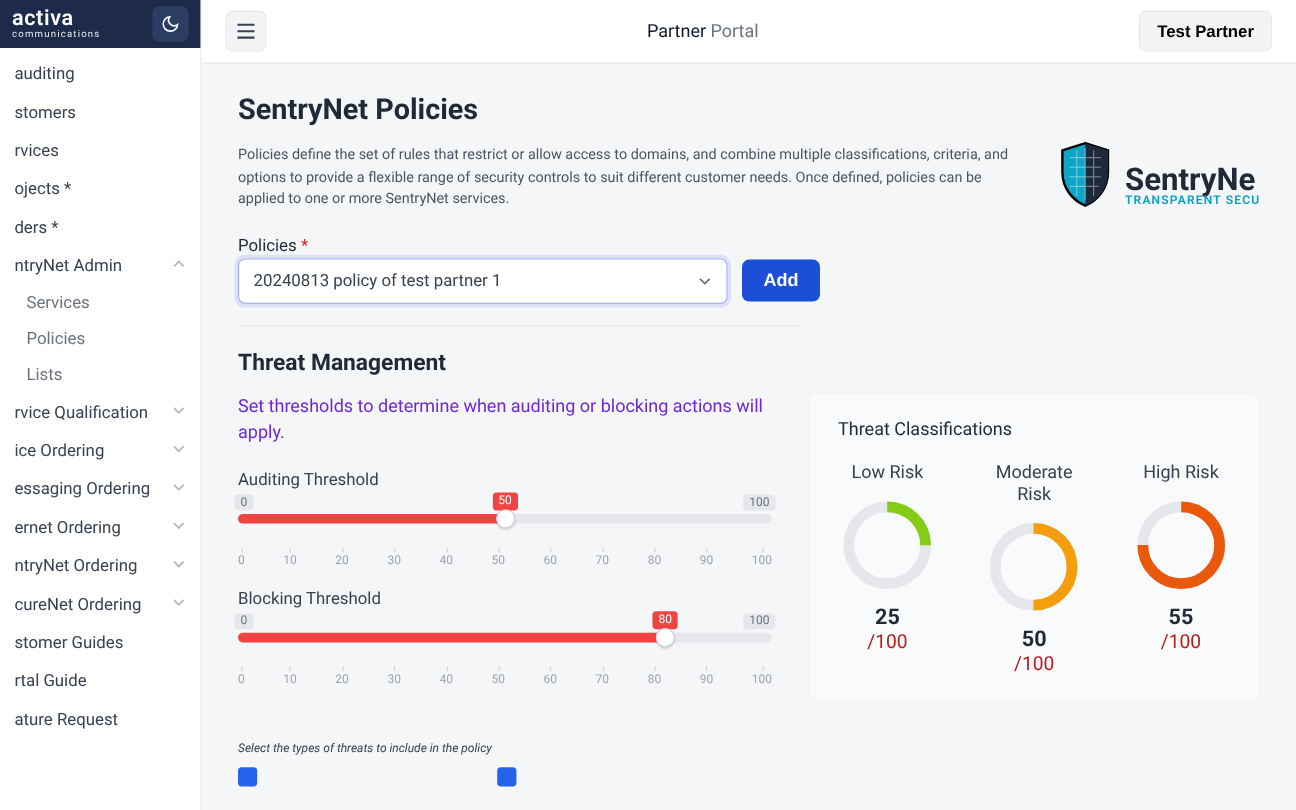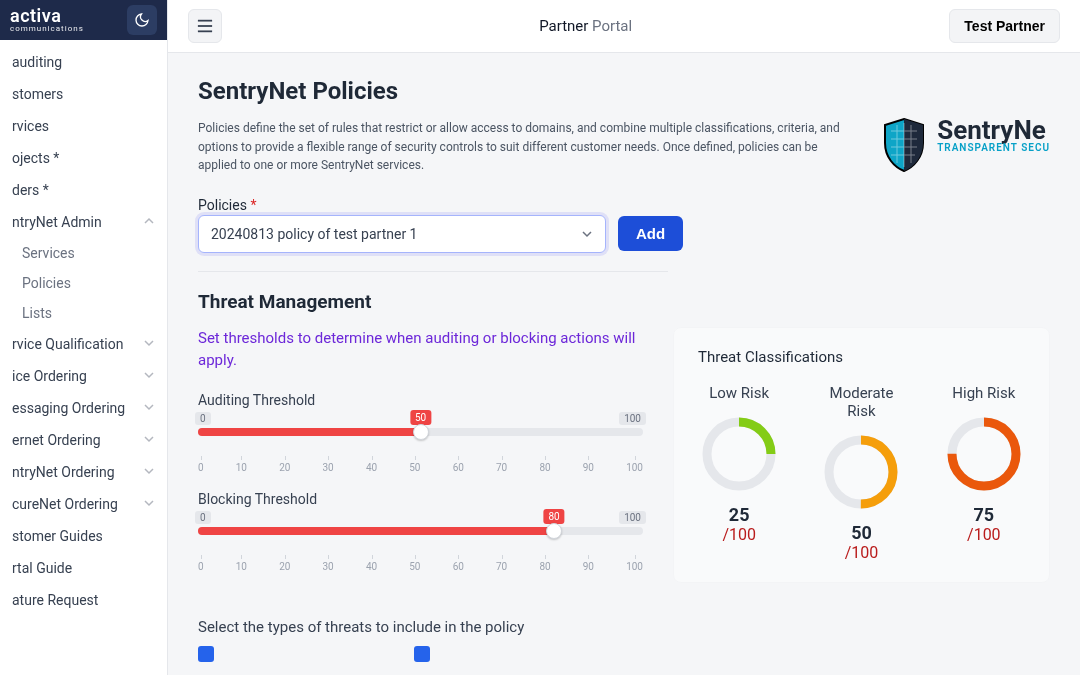--- a/index.html
+++ b/index.html
@@ -26,21 +26,21 @@
 .topbar-title { flex: 1; text-align: center; font-size: 15px; color: #6b7280; }
 .topbar-title .strong { color: #111827; }
 .test-partner-btn { background: #f3f4f6; border: 1px solid #e5e7eb; border-radius: 6px; padding: 8px 14px; font-size: 14px; font-weight: 600; cursor: pointer; }
 
 .content { flex: 1; overflow-y: auto; padding: 24px 30px; }
 .page-row { display: flex; gap: 24px; align-items: flex-start; }
 .page-left { flex: 1; min-width: 0; }
 .page-title { font-size: 24px; font-weight: 700; margin-bottom: 14px; }
 .page-desc { font-size: 12px; color: #4b5563; line-height: 1.55; max-width: 660px; }
 
-.logo-box { flex-shrink: 0; display: flex; align-items: flex-start; gap: 10px; padding-top: 40px; }
+.logo-box { flex-shrink: 0; display: flex; align-items: flex-end; gap: 10px; padding-top: 40px; }
 .shield { width: 46px; height: 56px; position: relative; }
 .logo-txt { display: flex; flex-direction: column; line-height: 1; }
 .logo-txt-top { font-size: 26px; font-weight: 700; }
 .logo-txt-sub { font-size: 10px; color: #06a0c7; letter-spacing: 1px; font-weight: 600; }
 
 .form-row { margin-top: 22px; }
 .form-label { font-size: 14px; margin-bottom: 2px; display: block; }
 .req { color: #dc2626; }
 .select-row { display: flex; gap: 12px; align-items: center; }
 .select { flex: 0 0 408px; height: 38px; border: 1px solid #a5b4fc; border-radius: 6px; padding: 0 12px; font-size: 14px; color: #374151; display: flex; align-items: center; justify-content: space-between; background: #fff; box-shadow: 0 0 0 3px rgba(99,102,241,0.15); cursor: pointer; }
@@ -69,21 +69,21 @@
 
 .classif { flex: 1; background: #f9fafb; border: 1px solid #f3f4f6; border-radius: 8px; padding: 20px 24px; }
 .classif-title { font-size: 15px; font-weight: 400; margin-bottom: 18px; }
 .gauges { display: flex; gap: 40px; }
 .gauge { flex: 1; text-align: center; }
 .gauge-label { font-size: 15px; color: #374151; margin-bottom: 12px; }
 .gauge-svg { width: 80px; height: 80px; }
 .gauge-val { font-size: 18px; font-weight: 700; margin-top: 6px; }
 .gauge-max { font-size: 16px; color: #b91c1c; }
 
-.subtext { font-size: 15px; color: #374151; margin-top: 28px; }
+.subtext { font-size: 10px; color: #374151; margin-top: 28px; font-style: italic; }
 .check-row { display: flex; gap: 200px; margin-top: 10px; }
 .check-item { display: flex; align-items: center; gap: 8px; }
 .checkbox { width: 16px; height: 16px; background: #2563eb; border-radius: 3px; }
 </style>
 </head>
 <body>
 
 <div class="app">
   <aside class="sidebar">
     <div class="sidebar-header">
@@ -304,21 +304,21 @@
       <circle cx="40" cy="40" r="32" fill="none" stroke="#f59e0b" stroke-width="9" stroke-dasharray="100.53096491487338 201.06192982974676" transform="rotate(-90 40 40)" stroke-linecap="butt"></circle>
     </svg>
     <div class="gauge-val">50</div>
     <div class="gauge-max">/100</div></div>
               <div class="gauge">
     <div class="gauge-label">High Risk</div>
     <svg class="gauge-svg" viewBox="0 0 80 80">
       <circle cx="40" cy="40" r="32" fill="none" stroke="#e5e7eb" stroke-width="9"></circle>
       <circle cx="40" cy="40" r="32" fill="none" stroke="#ea580c" stroke-width="9" stroke-dasharray="150.79644737231007 201.06192982974676" transform="rotate(-90 40 40)" stroke-linecap="butt"></circle>
     </svg>
-    <div class="gauge-val">75</div>
+    <div class="gauge-val">55</div>
     <div class="gauge-max">/100</div></div>
             </div>
         </div>
       </div>
 
       <p class="subtext">Select the types of threats to include in the policy</p>
       <div class="check-row">
         <div class="check-item">
             <div class="checkbox"></div>
           </div>

